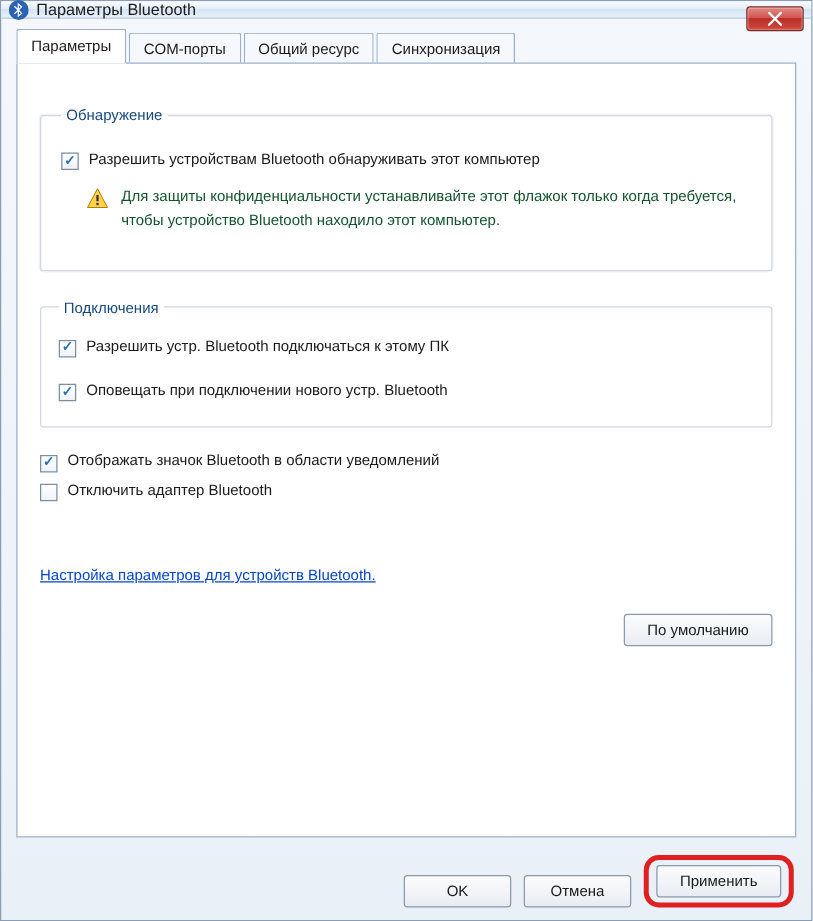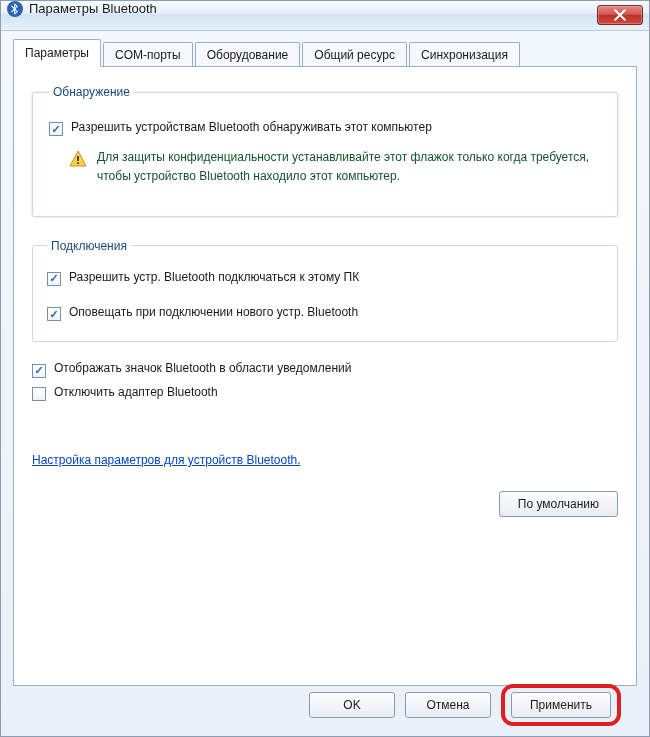--- a/index.html
+++ b/index.html
@@ -14,24 +14,25 @@
     overflow: hidden;
   }
   .window {
     width: 650px;
     height: 737px;
     background: linear-gradient(to bottom, #f4f8fc, #e9f0f7);
     border: 1px solid #8a9db5;
     position: relative;
   }
   .titlebar {
-    height: 30px;
+    height: 14px;
     background: linear-gradient(to bottom, #f9fcfe 0%, #e4eef8 45%, #d4e3f3 46%, #e6f0fa 100%);
     border-bottom: 1px solid #b8c8dc;
     display: flex;
+    align-items: center;
     padding: 0 6px;
     position: relative;
   }
   .titlebar .bt-icon {
     width: 16px; height: 16px;
     margin-right: 6px;
     display: inline-flex; align-items: center; justify-content: center;
   }
   .titlebar .title {
     color: #1a1a1a;
@@ -74,21 +75,21 @@
   .tab.active {
     background: #fff;
     border-bottom: 1px solid #fff;
     top: 0;
     padding-top: 6px;
     z-index: 3;
   }
   .tabpanel {
     background: #fff;
     border: 1px solid #9aaec6;
-    padding: 18px 18px 14px 18px;
+    padding: 34px 18px 14px 18px;
     position: relative;
     min-height: 620px;
   }
   
   .highlight {
     border: 4px solid #e02020;
     border-radius: 14px;
     box-shadow: 0 0 0 1px rgba(0,0,0,0.05);
   }
   fieldset.group {
@@ -164,24 +165,24 @@
     border-radius: 3px;
     padding: 5px 18px;
     font-size: 12px;
     color: #1a1a1a;
     cursor: default;
     min-width: 86px;
   }
   .footer {
     position: absolute;
     bottom: 10px;
-    right: 28px;
+    right: 14px;
     display: flex;
     gap: 10px;
-    align-items: center;
+    align-items: flex-end;
   }
   .apply-hl {
     border: 4px solid #e02020;
     border-radius: 12px;
     padding: 4px 6px;
   }
   .spacer { height: 6px; }
 </style>
 </head>
 <body>
@@ -200,21 +201,20 @@
       <svg viewBox="0 0 10 10">
           <path d="M1 1 L9 9 M9 1 L1 9" stroke="#fff" stroke-width="1.6" stroke-linecap="round"></path>
         </svg>
     </div>
   </div>
 
   <div class="content">
     <div class="tabstrip">
       <div class="tab active"><span>Параметры</span></div>
       <div class="tab"><span>COM-порты</span></div>
-      <div class="tab"><span>Оборудование</span></div>
       <div class="tab"><span>Общий ресурс</span></div>
       <div class="tab"><span>Синхронизация</span></div>
     </div>
 
     <div class="tabpanel">
 
       <fieldset class="group hl highlight">
         <legend>Обнаружение</legend>
         <div class="row">
           <span class="chk checked"></span>

